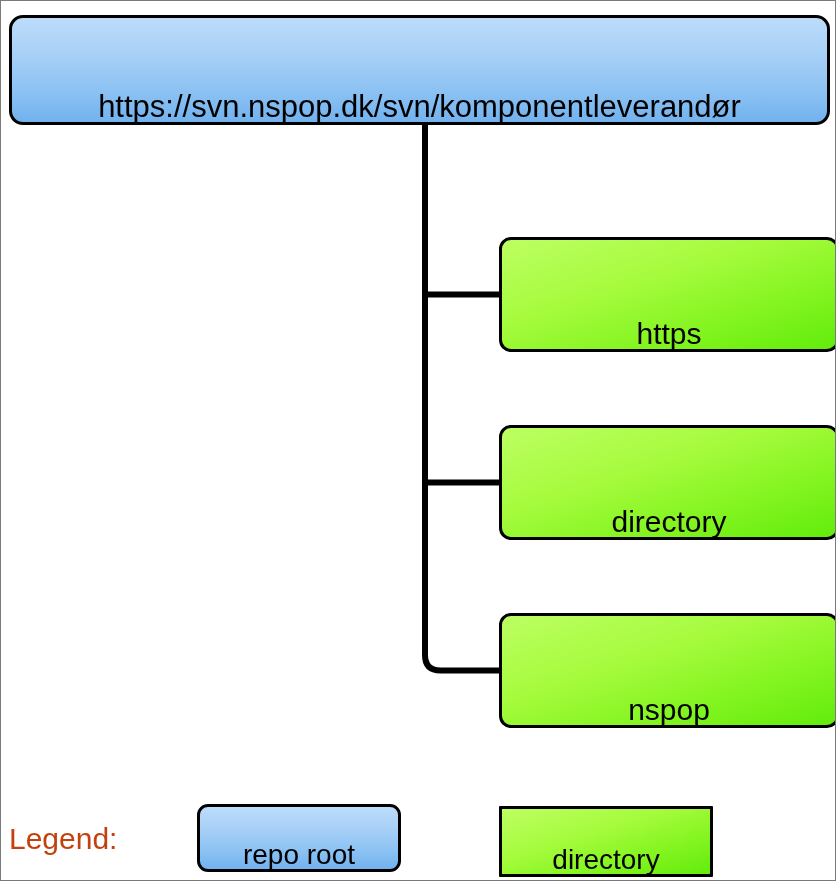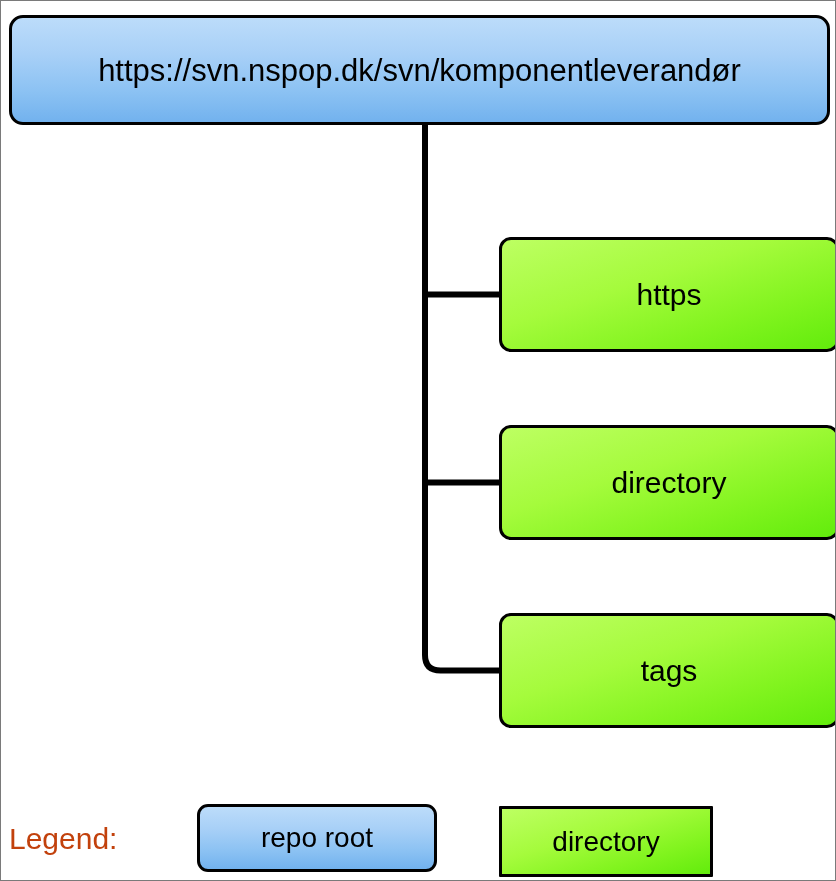--- a/index.html
+++ b/index.html
@@ -18,21 +18,21 @@
     font-family: "Liberation Sans", sans-serif;
   }
 
   
   .node {
     position: absolute;
     box-sizing: border-box;
     border: 3px solid #000000;
     border-radius: 12px;
     display: flex;
-    align-items: center;
+    align-items: flex-end;
     justify-content: center;
     color: #000000;
     line-height: 1;
     white-space: nowrap;
   }
 
   .node-repo {
     background: linear-gradient(to bottom, #bcdcfa 0%, #a8d0f7 35%, #8cc2f3 70%, #72b2ee 100%);
   }
 
@@ -89,21 +89,21 @@
     left: 8px;
     top: 823px;
     font-size: 30px;
     color: #c2410c;
     line-height: 1;
     white-space: nowrap;
   }
   #legend-repo {
     left: 196px;
     top: 803px;
-    width: 240px;
+    width: 204px;
     height: 68px;
     font-size: 28px;
     border-radius: 11px;
   }
   #legend-dir {
     left: 498px;
     top: 805px;
     width: 214px;
     height: 71px;
     font-size: 28px;
@@ -130,21 +130,21 @@
 
   <div id="node-trunk" class="node node-dir">
     <span>https</span>
   </div>
 
   <div id="node-branches" class="node node-dir">
     <span>directory</span>
   </div>
 
   <div id="node-tags" class="node node-dir">
-    <span>tags</span>
+    <span>nspop</span>
   </div>
 
   <div id="legend-label">Legend:</div>
 
   <div id="legend-repo" class="node node-repo">
     <span>repo root</span>
   </div>
 
   <div id="legend-dir" class="node node-dir">
     <span>directory</span>

